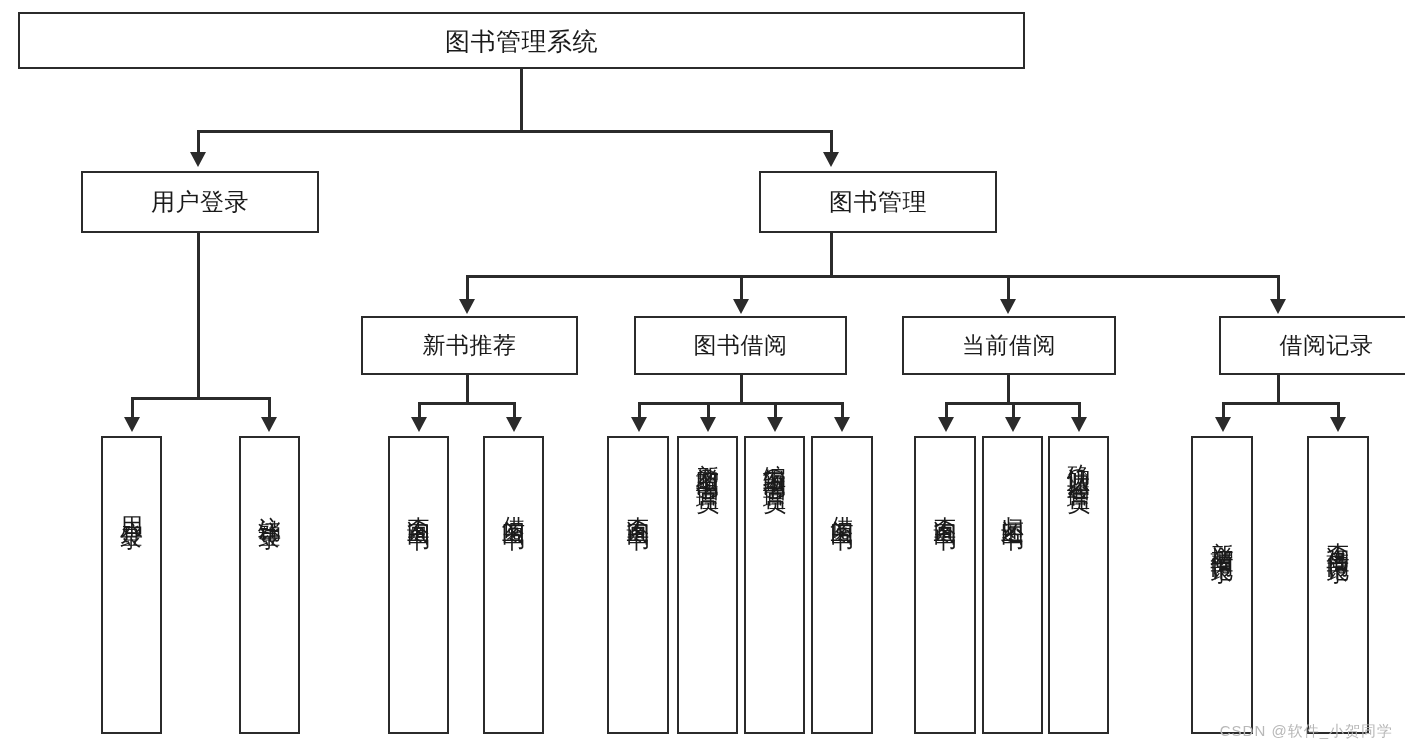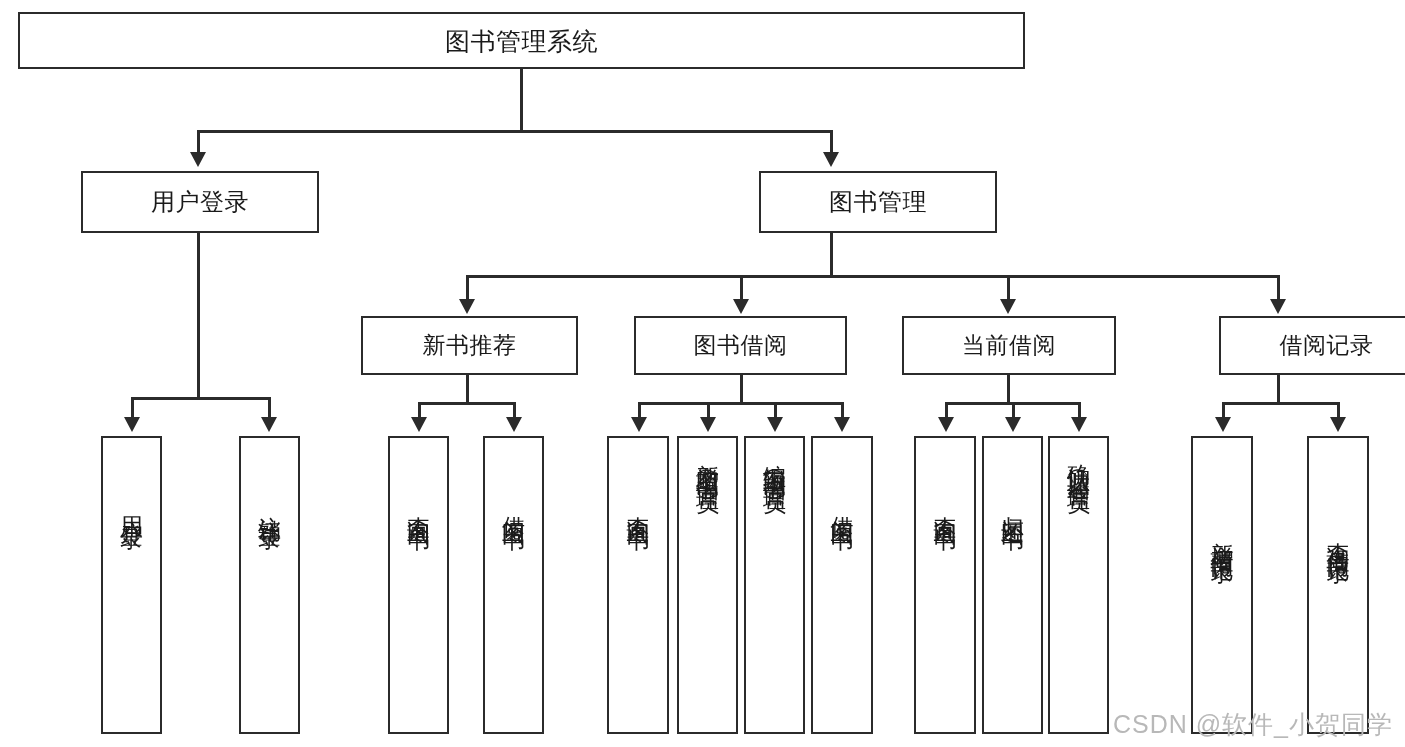--- a/index.html
+++ b/index.html
@@ -100,21 +100,21 @@
     border-right: 8px solid transparent;
     border-top: 15px solid #2b2b2b;
     z-index: 2;
   }
 
   
   .watermark {
     position: absolute;
     right: 12px;
     bottom: 6px;
-    font-size: 25px;
+    font-size: 15px;
     color: #b8b8b8;
     letter-spacing: 1px;
     z-index: 5;
     white-space: nowrap;
   }
 </style>
 </head>
 <body>
 
 <div id="canvas">

